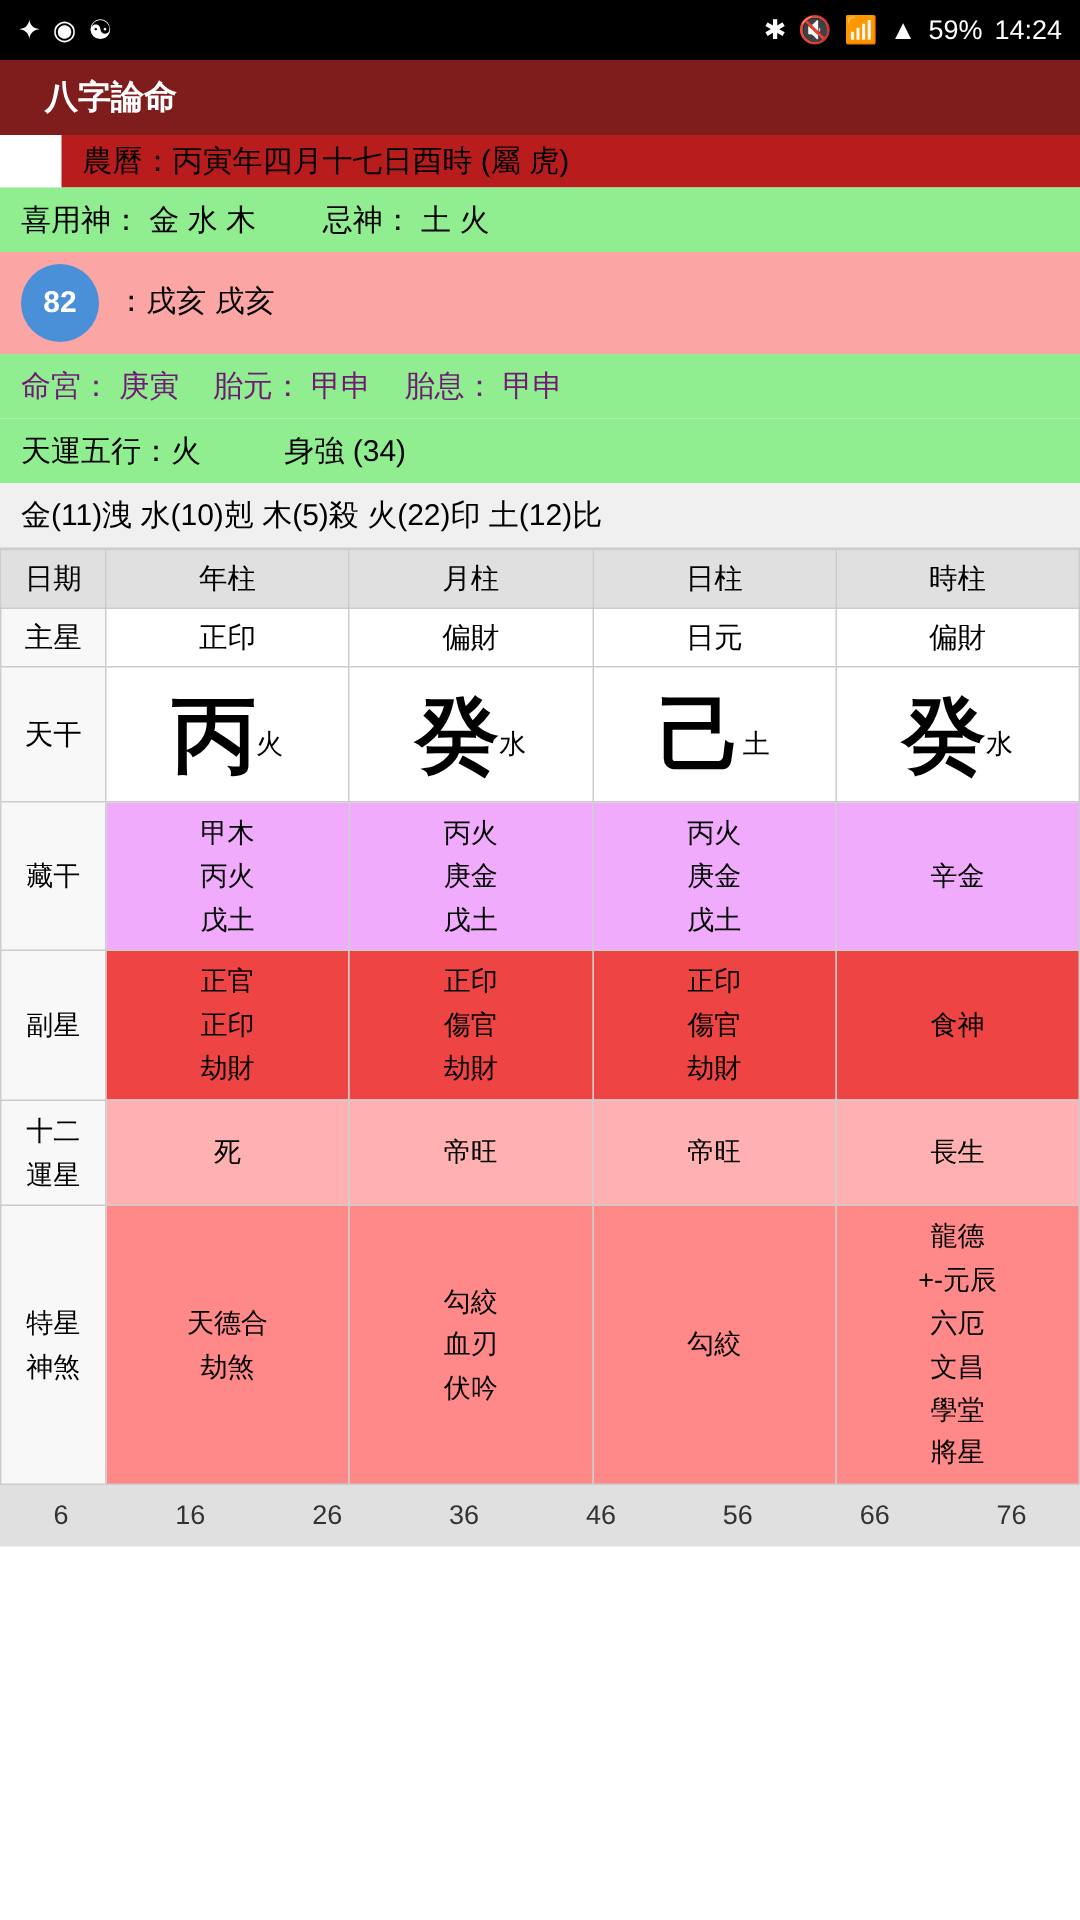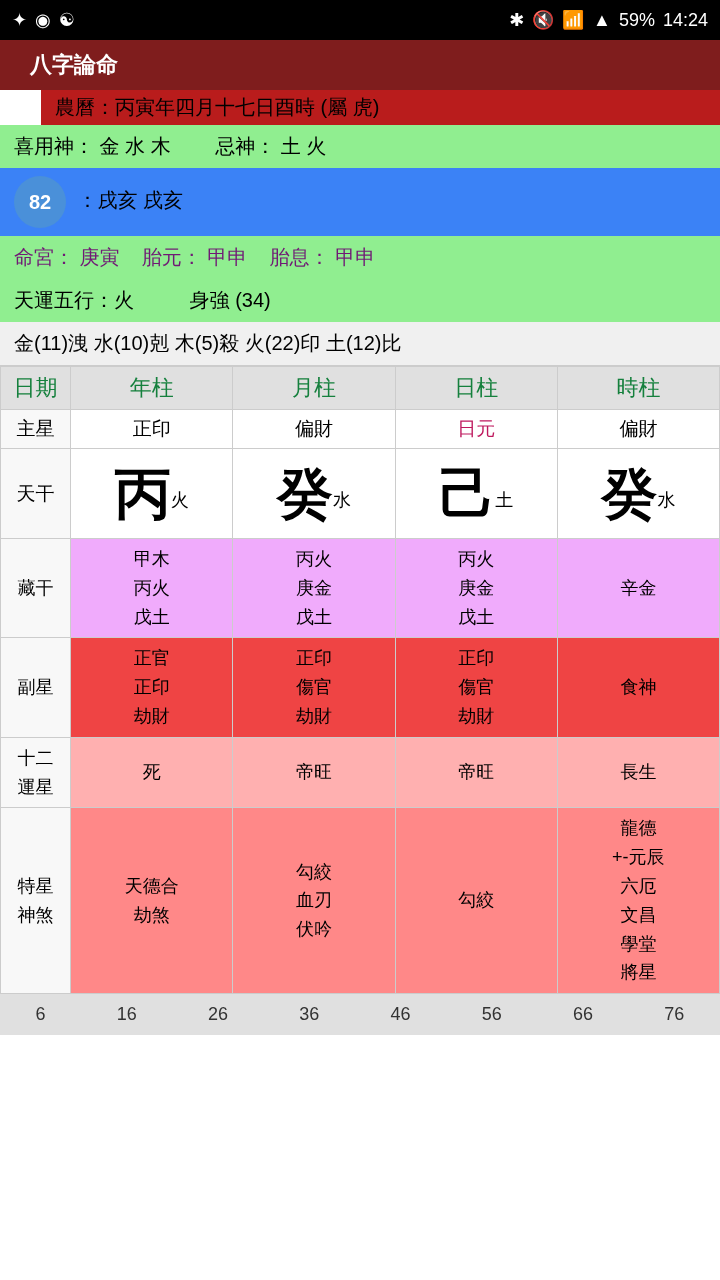--- a/index.html
+++ b/index.html
@@ -37,21 +37,21 @@
       margin-left: 41px;
     }
     .section-green {
       background: #90ee90;
       padding: 8px 14px;
       font-size: 20px;
       color: #000;
       position: relative;
     }
     .section-green2 {
-      background: #3b82f6;
+      background: #fca5a5;
       padding: 8px 14px;
       font-size: 20px;
       color: #000;
     }
     .section-green3 {
       background: #90ee90;
       padding: 8px 14px;
       font-size: 20px;
       color: #701a75;
     }
@@ -81,31 +81,31 @@
       border-collapse: collapse;
     }
     table.main-table td, table.main-table th {
       border: 1px solid #ccc;
       text-align: center;
       vertical-align: middle;
       padding: 6px 2px;
     }
     .header-row th {
       background: #e0e0e0;
-      font-size: 22px;
+      font-size: 19px;
       font-weight: normal;
-      color: #15803d;
+      color: #000000;
     }
     .zhuxing-row td {
       background: #fff;
       font-size: 19px;
       color: #000;
     }
     .zhuxing-row td.red-text {
-      color: #be185d;
+      color: #000000;
     }
     .tiangan-row td {
       background: #fff;
       font-size: 19px;
       color: #000;
       height: 90px;
     }
     .dizhi-row td {
       background: #fff;
       font-size: 19px;

